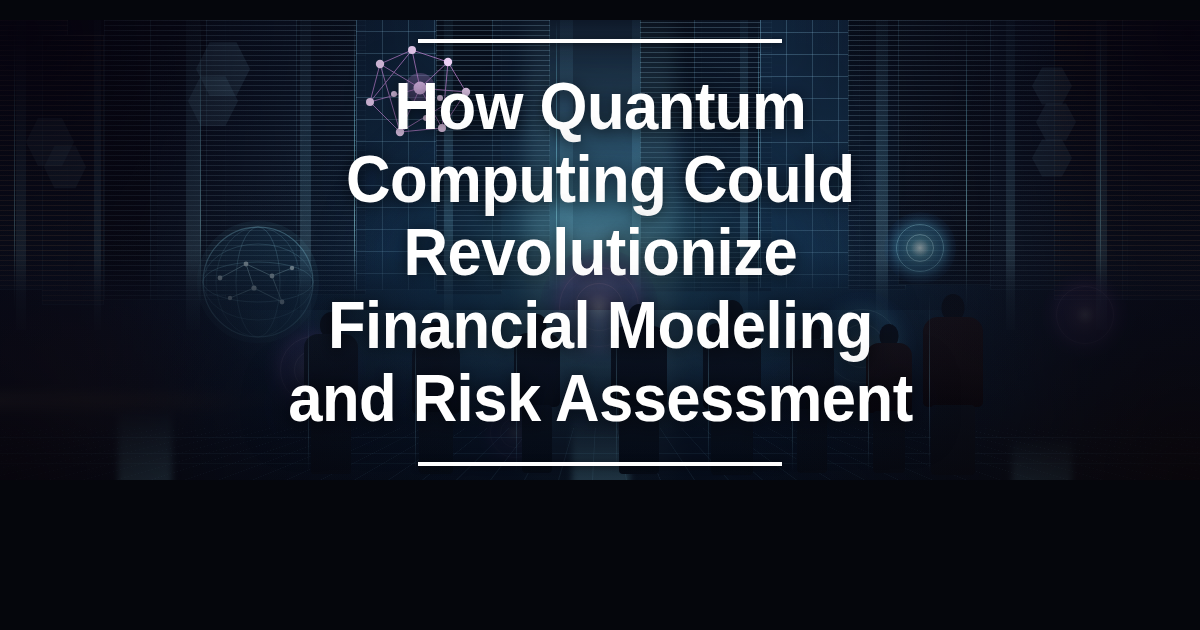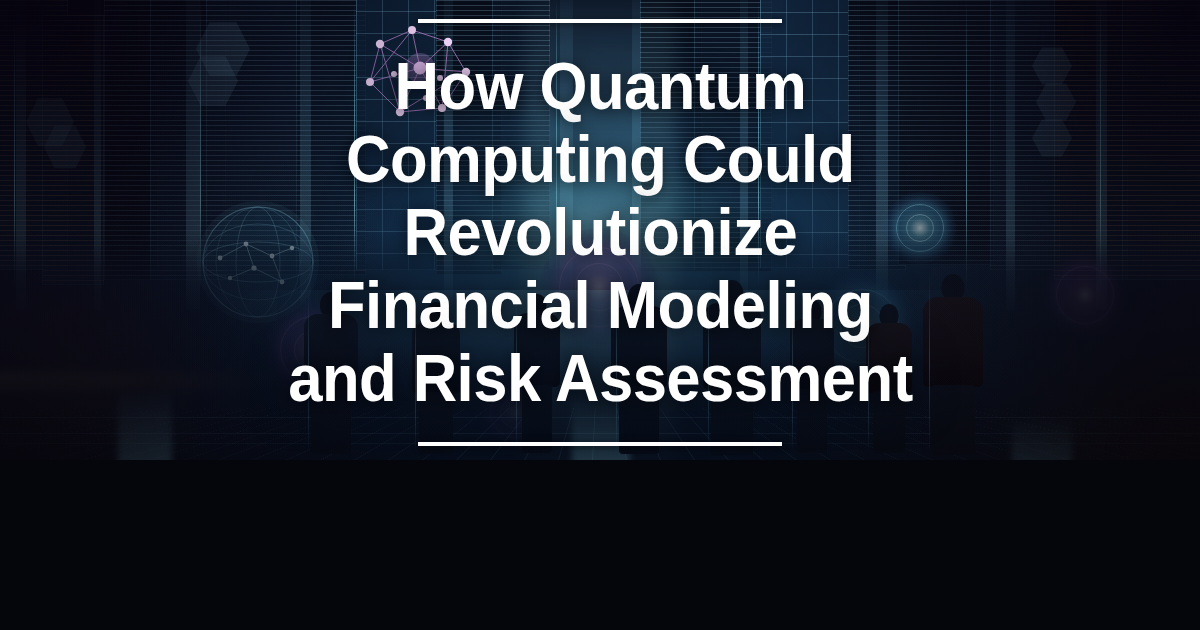--- a/index.html
+++ b/index.html
@@ -9,20 +9,21 @@
     font-family:"Liberation Sans", sans-serif;
   }
 
   
   #hero{
     position:relative;
     width:1200px; height:460px;
     overflow:hidden;
     background:#b91c1c;
     isolation:isolate;
+    margin-top:20px;
   }
 
   
   .bg-base{
     position:absolute; inset:0;
     background:
       radial-gradient(ellipse 62% 72% at 50% 56%, #2a5a77 0%, #1d4260 26%, #14283f 50%, #0c1628 72%, #070c16 100%),
       linear-gradient(180deg,#070711 0%,#0c1526 22%,#15304b 55%,#10233a 80%,#0a1020 100%);
   }
   .bg-vignette{

